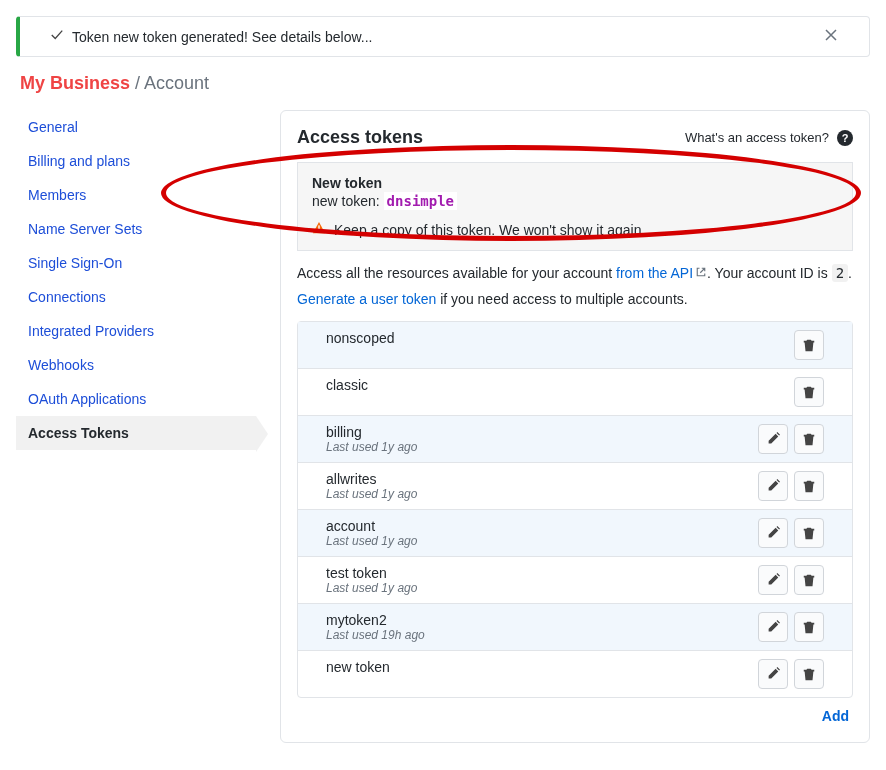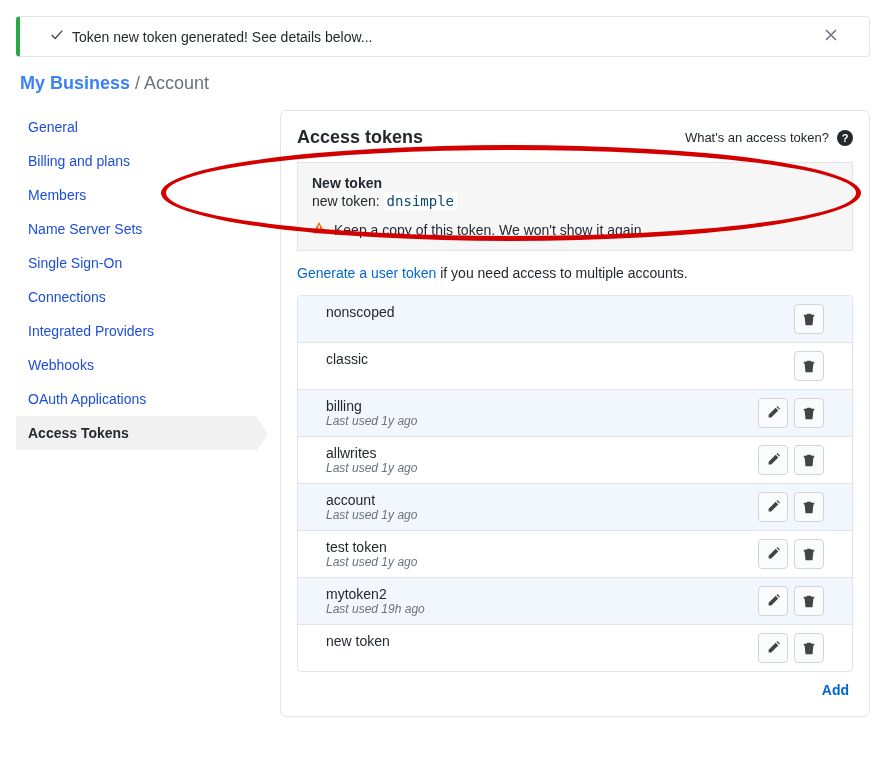--- a/index.html
+++ b/index.html
@@ -1,37 +1,37 @@
 <!DOCTYPE html>
 <html><head>
 <meta charset="utf-8">
 <style>
 * { box-sizing: border-box; margin: 0; padding: 0; }
 body { font-family: -apple-system, BlinkMacSystemFont, "Segoe UI", Helvetica, Arial, sans-serif; font-size: 14px; color: #24292e; background: #fff; padding: 16px; width: 886px; }
 .alert-bar { border: 1px solid #e1e4e8; border-left: 4px solid #28a745; border-radius: 4px; padding: 10px 30px; display: flex; align-items: center; justify-content: space-between; margin-bottom: 16px; }
 .alert-bar .left { display: flex; align-items: center; gap: 8px; }
 .alert-bar .close { cursor: pointer; color: #6a737d; }
 .breadcrumb { font-size: 18px; margin-bottom: 16px; padding-left: 4px; }
-.breadcrumb .org { color: #3b82f6; font-weight: 600; }
+.breadcrumb .org { color: #ef4444; font-weight: 600; }
 .breadcrumb .sep { color: #6a737d; }
 .breadcrumb .page { color: #6a737d; }
 .layout { display: flex; gap: 24px; align-items: flex-start; }
 .sidebar { width: 240px; flex-shrink: 0; }
 .sidebar-item { padding: 9px 12px; color: #1d4ed8; cursor: pointer; font-size: 14px; }
 .sidebar-item.active { background: #f1f1f1; color: #24292e; font-weight: 600; position: relative; }
 .sidebar-item.active::after { content: ""; position: absolute; right: -12px; top: 0; width: 0; height: 0; border-top: 18px solid transparent; border-bottom: 18px solid transparent; border-left: 12px solid #f1f1f1; }
 .main { flex: 1; border: 1px solid #e1e4e8; border-radius: 6px; padding: 16px; position: relative; }
 .main-header { display: flex; justify-content: space-between; align-items: center; margin-bottom: 14px; }
 .main-title { font-size: 18px; font-weight: 700; }
 .help-link { font-size: 13px; color: #24292e; display: flex; align-items: center; gap: 8px; }
 .help-icon { width: 16px; height: 16px; border-radius: 50%; background: #24292e; color: #fff; font-size: 11px; display: inline-flex; align-items: center; justify-content: center; font-weight: 700; }
 .new-token-box { background: #f6f6f6; border: 1px solid #e1e4e8; padding: 12px 14px; margin-bottom: 14px; position: relative; }
 .new-token-box .title { font-weight: 700; margin-bottom: 2px; }
 .new-token-box .line { margin-bottom: 12px; }
-.token-val { font-family: ui-monospace, SFMono-Regular, Menlo, monospace; color: #0c4a6e; background: #fff; padding: 1px 3px; }
+.token-val { font-family: ui-monospace, SFMono-Regular, Menlo, monospace; color: #a21caf; background: #fff; padding: 1px 3px; font-weight: bold; }
 .warn-line { display: flex; align-items: center; gap: 8px; }
 .warn-icon { color: #f66a0a; }
 .desc { margin-bottom: 10px; }
 .link { color: #0366d6; }
 .ext-icon { color: #6a737d; margin-left: 2px; }
 .id-badge { font-family: ui-monospace, monospace; background: #f1f1f1; padding: 1px 4px; border-radius: 3px; }
 .token-list { border: 1px solid #e1e4e8; border-radius: 4px; margin-top: 14px; }
 .token-row { display: flex; align-items: flex-start; justify-content: space-between; padding: 8px 28px; border-bottom: 1px solid #e1e4e8; }
 .token-row:nth-child(odd) { background: #f1f7fd; }
 .token-row:last-child { border-bottom: none; }
@@ -105,20 +105,25 @@
               <path fill="#f66a0a" d="M8 1 L15 14 H1 Z"></path>
               <rect x="7.2" y="5" width="1.6" height="5" fill="#fff"></rect>
               <rect x="7.2" y="11" width="1.6" height="1.6" fill="#fff"></rect>
             </svg>
         </span>
         <span>Keep a copy of this token. We won't show it again.</span>
       </div>
     </div>
 
     <div class="desc">
+      <span>Access all the resources available for your account </span><span class="link">from the API</span><span class="ext-icon"><svg width="12" height="12" viewBox="0 0 16 16">
+            <path fill="none" stroke="#6a737d" stroke-width="1.5" d="M6 3H3v10h10v-3M9 3h4v4M13 3L7 9"></path>
+          </svg></span><span>. Your account ID is </span><span class="id-badge">2</span><span>.</span>
+    </div>
+    <div class="desc">
       <span class="link">Generate a user token</span><span> if you need access to multiple accounts.</span>
     </div>
 
     <div class="token-list" id="token-list">
         <div class="token-row">
           <div class="token-info">
             <div class="name">nonscoped</div>
           </div>
           <div class="token-actions">
             <div class="icon-btn">

